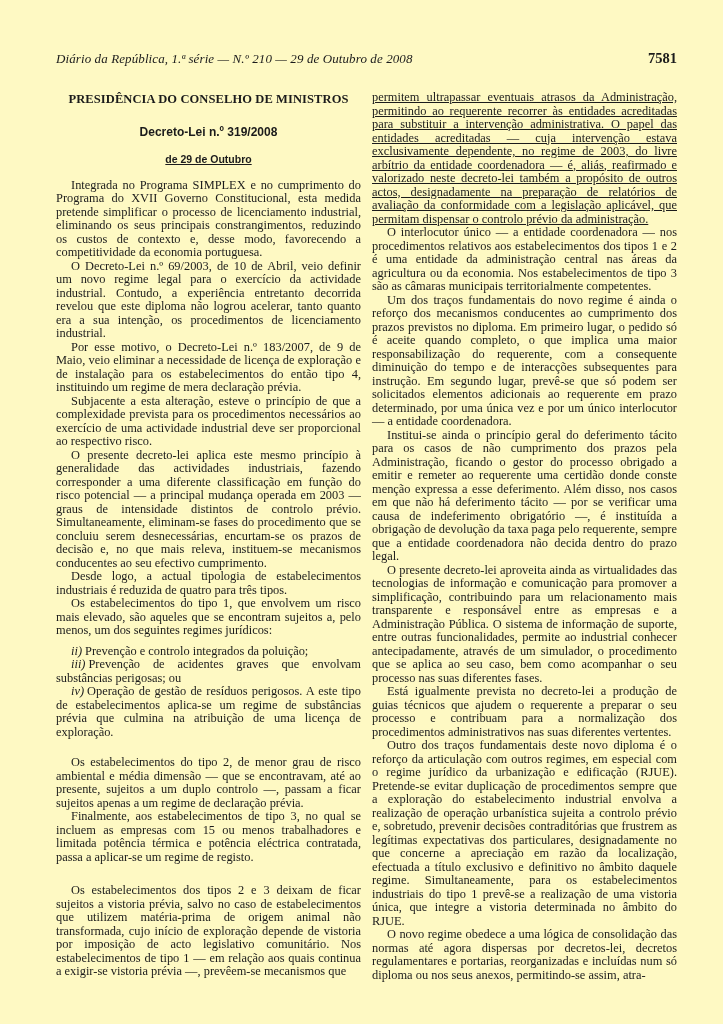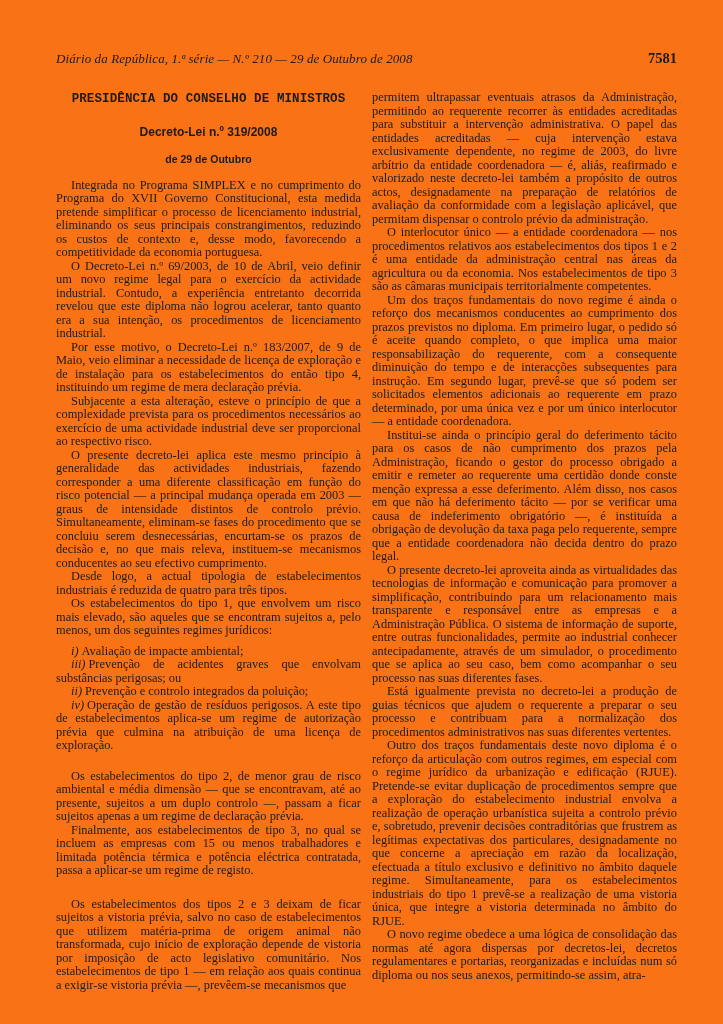--- a/index.html
+++ b/index.html
@@ -1,21 +1,21 @@
 <!DOCTYPE html>
 <html lang="pt"><head>
 <meta charset="utf-8">
 <title>Document</title>
 <style>
   html, body { margin: 0; padding: 0; background: #ffffff; }
   .page {
     position: relative;
     width: 723px;
     height: 1024px;
-    background: #f97316;
+    background: #fef9c3;
     box-sizing: border-box;
     padding: 50px 46px 0 56px;
     overflow: hidden;
     color: #1b1b1b;
     font-family: "Liberation Serif", serif;
   }
   .page-header {
     display: flex;
     justify-content: space-between;
     align-items: baseline;
@@ -38,46 +38,47 @@
     gap: 11px;
   }
   .col {
     width: 305px;
     flex: 0 0 305px;
     font-size: 12.4px;
     line-height: 13.5px;
     text-align: justify;
   }
   h1.ministry {
-    font-family: Liberation Mono, monospace;
+    font-family: Liberation Serif, serif;
     font-size: 12.5px;
     font-weight: bold;
     text-align: center;
     margin: 2px 0 19px 0;
     letter-spacing: 0.1px;
   }
   h2.decree-title {
     font-family: "Liberation Sans", sans-serif;
     font-size: 12px;
     font-weight: bold;
     text-align: center;
     margin: 0 0 14px 0;
   }
   h3.decree-date {
     font-family: "Liberation Sans", sans-serif;
     font-size: 10.5px;
     font-weight: bold;
     text-align: center;
     margin: 0 0 12px 0;
+    text-decoration: underline;
   }
   .col p {
     margin: 0;
     text-indent: 15px;
   }
-  .col p.no-indent { text-indent: 0; }
+  .col p.no-indent { text-indent: 0; text-decoration: underline; }
   .list { margin-top: 7px; }
   .list p { text-indent: 15px; }
   .numeral { font-style: italic; margin-right: 3px; }
   p.g-large { margin-top: 17px; }
   p.g-small { margin-top: 20px; }
 </style>
 </head>
 <body>
 
 <div class="page">
@@ -96,24 +97,23 @@
 
       <p>Integrada no Programa SIMPLEX e no cumprimento do Programa do XVII Governo Constitucional, esta medida pretende simplificar o processo de licenciamento industrial, eliminando os seus principais constrangimentos, reduzindo os custos de contexto e, desse modo, favorecendo a competitividade da economia portuguesa.</p>
       <p>O Decreto-Lei n.º 69/2003, de 10 de Abril, veio definir um novo regime legal para o exercício da actividade industrial. Contudo, a experiência entretanto decorrida revelou que este diploma não logrou acelerar, tanto quanto era a sua intenção, os procedimentos de licenciamento industrial.</p>
       <p>Por esse motivo, o Decreto-Lei n.º 183/2007, de 9 de Maio, veio eliminar a necessidade de licença de exploração e de instalação para os estabelecimentos do então tipo 4, instituindo um regime de mera declaração prévia.</p>
       <p>Subjacente a esta alteração, esteve o princípio de que a complexidade prevista para os procedimentos necessários ao exercício de uma actividade industrial deve ser proporcional ao respectivo risco.</p>
       <p>O presente decreto-lei aplica este mesmo princípio à generalidade das actividades industriais, fazendo corresponder a uma diferente classificação em função do risco potencial — a principal mudança operada em 2003 — graus de intensidade distintos de controlo prévio. Simultaneamente, eliminam-se fases do procedimento que se concluiu serem desnecessárias, encurtam-se os prazos de decisão e, no que mais releva, instituem-se mecanismos conducentes ao seu efectivo cumprimento.</p>
       <p>Desde logo, a actual tipologia de estabelecimentos industriais é reduzida de quatro para três tipos.</p>
       <p>Os estabelecimentos do tipo 1, que envolvem um risco mais elevado, são aqueles que se encontram sujeitos a, pelo menos, um dos seguintes regimes jurídicos:</p>
 
       <div class="list">
-        <p><span class="numeral">i)</span><span>Avaliação de impacte ambiental;</span></p>
+        <p><span class="numeral">ii)</span><span>Prevenção e controlo integrados da poluição;</span></p>
         <p><span class="numeral">iii)</span><span>Prevenção de acidentes graves que envolvam substâncias perigosas; ou</span></p>
-        <p><span class="numeral">ii)</span><span>Prevenção e controlo integrados da poluição;</span></p>
-        <p><span class="numeral">iv)</span><span>Operação de gestão de resíduos perigosos. A este tipo de estabelecimentos aplica-se um regime de autorização prévia que culmina na atribuição de uma licença de exploração.</span></p>
+        <p><span class="numeral">iv)</span><span>Operação de gestão de resíduos perigosos. A este tipo de estabelecimentos aplica-se um regime de substâncias prévia que culmina na atribuição de uma licença de exploração.</span></p>
       </div>
 
       <p class="g-large">Os estabelecimentos do tipo 2, de menor grau de risco ambiental e média dimensão — que se encontravam, até ao presente, sujeitos a um duplo controlo —, passam a ficar sujeitos apenas a um regime de declaração prévia.</p>
       <p>Finalmente, aos estabelecimentos de tipo 3, no qual se incluem as empresas com 15 ou menos trabalhadores e limitada potência térmica e potência eléctrica contratada, passa a aplicar-se um regime de registo.</p>
       <p class="g-small">Os estabelecimentos dos tipos 2 e 3 deixam de ficar sujeitos a vistoria prévia, salvo no caso de estabelecimentos que utilizem matéria-prima de origem animal não transformada, cujo início de exploração depende de vistoria por imposição de acto legislativo comunitário. Nos estabelecimentos de tipo 1 — em relação aos quais continua a exigir-se vistoria prévia —, prevêem-se mecanismos que</p>
     </div>
 
     <div class="col">
       <p class="no-indent">permitem ultrapassar eventuais atrasos da Administração, permitindo ao requerente recorrer às entidades acreditadas para substituir a intervenção administrativa. O papel das entidades acreditadas — cuja intervenção estava exclusivamente dependente, no regime de 2003, do livre arbítrio da entidade coordenadora — é, aliás, reafirmado e valorizado neste decreto-lei também a propósito de outros actos, designadamente na preparação de relatórios de avaliação da conformidade com a legislação aplicável, que permitam dispensar o controlo prévio da administração.</p>
       <p>O interlocutor único — a entidade coordenadora — nos procedimentos relativos aos estabelecimentos dos tipos 1 e 2 é uma entidade da administração central nas áreas da agricultura ou da economia. Nos estabelecimentos de tipo 3 são as câmaras municipais territorialmente competentes.</p>

